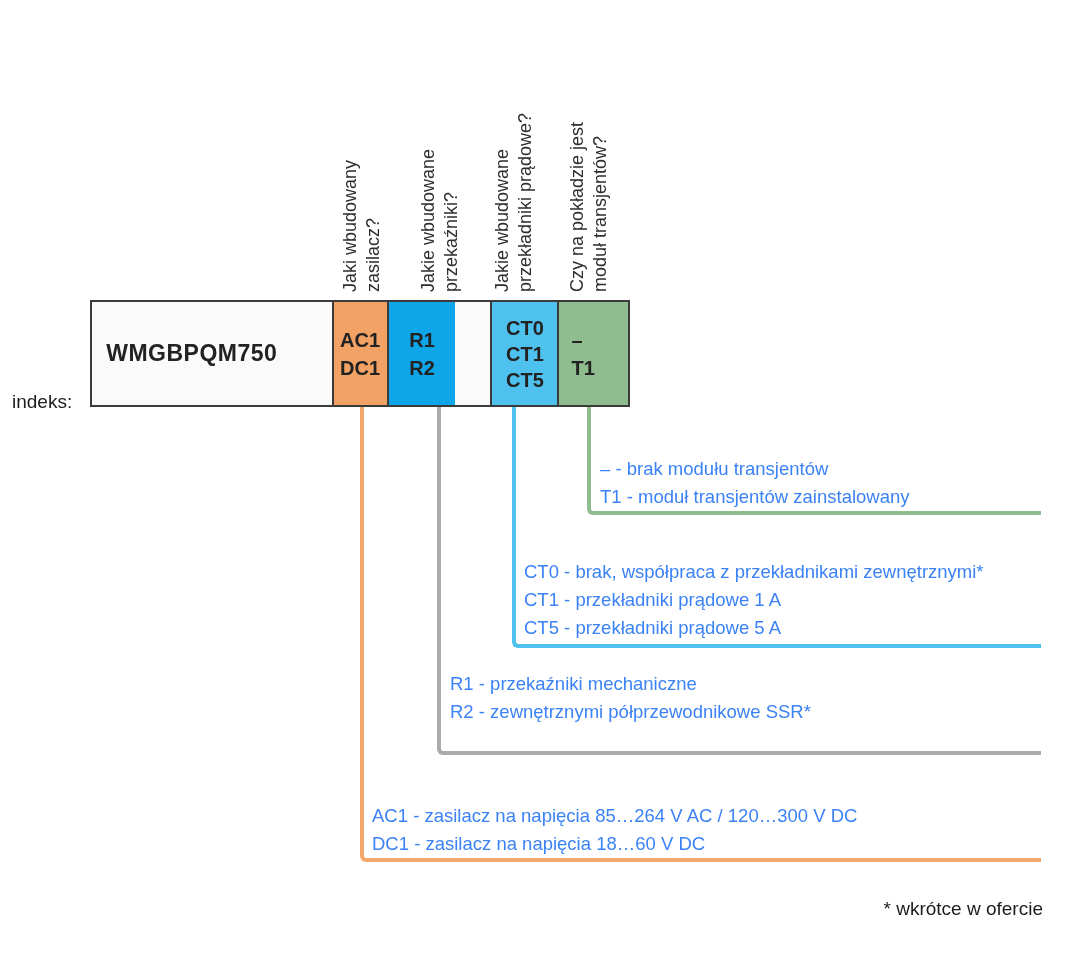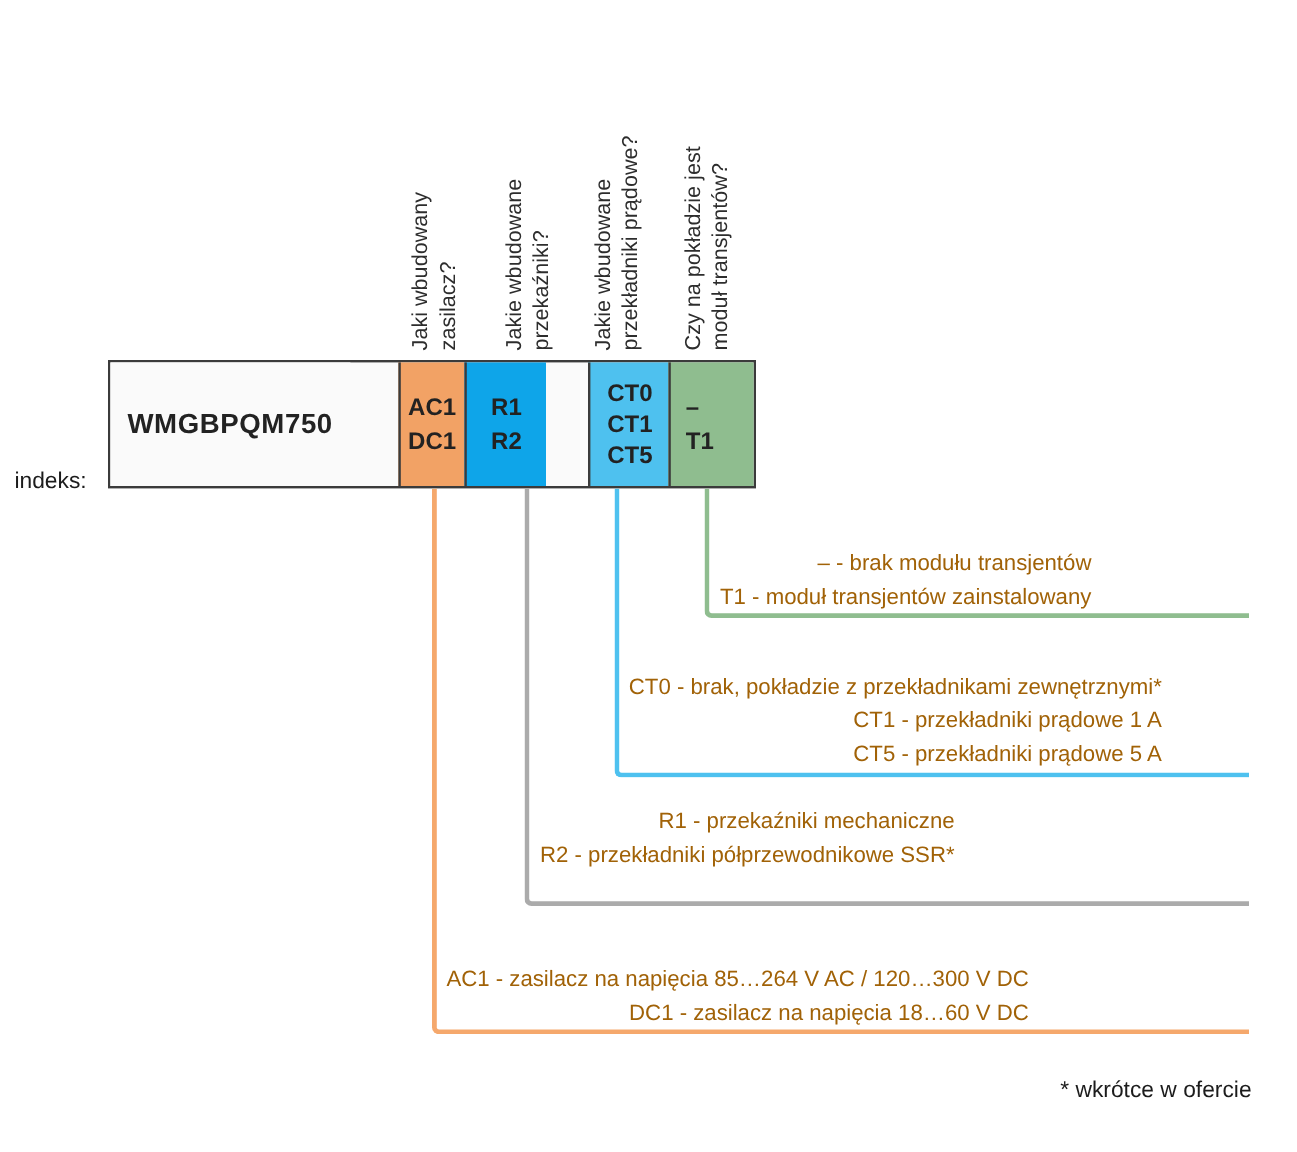--- a/index.html
+++ b/index.html
@@ -86,23 +86,22 @@
   .conn-green  { left: 587px; top: 407px; width: 454px; height: 108px; }
   .conn-blue   { left: 512px; top: 407px; width: 529px; height: 241px; }
   .conn-gray   { left: 437px; top: 407px; width: 604px; height: 348px; }
   .conn-orange { left: 360px; top: 407px; width: 681px; height: 455px; }
 
   
   .legend {
     position: absolute;
     font-size: 18.5px;
     line-height: 28px;
-    color: #a16207;
+    color: #3b82f6;
     white-space: nowrap;
-    text-align: right;
   }
   .legend-green  { left: 600px; top: 455px; }
   .legend-blue   { left: 524px; top: 558px; }
   .legend-gray   { left: 450px; top: 670px; }
   .legend-orange { left: 372px; top: 802px; }
 
   .footnote {
     position: absolute;
     right: 38px;
     top: 898px;
@@ -163,28 +162,28 @@
   <div class="connector conn-gray" style="border-color: rgb(171, 171, 171);"></div>
   <div class="connector conn-blue" style="border-color: rgb(78, 193, 239);"></div>
   <div class="connector conn-green" style="border-color: rgb(143, 189, 143);"></div>
 
   <div class="legend legend-green">
     <div>– - brak modułu transjentów</div>
     <div>T1 - moduł transjentów zainstalowany</div>
   </div>
 
   <div class="legend legend-blue">
-    <div>CT0 - brak, pokładzie z przekładnikami zewnętrznymi*</div>
+    <div>CT0 - brak, współpraca z przekładnikami zewnętrznymi*</div>
     <div>CT1 - przekładniki prądowe 1 A</div>
     <div>CT5 - przekładniki prądowe 5 A</div>
   </div>
 
   <div class="legend legend-gray">
     <div>R1 - przekaźniki mechaniczne</div>
-    <div>R2 - przekładniki półprzewodnikowe SSR*</div>
+    <div>R2 - zewnętrznymi półprzewodnikowe SSR*</div>
   </div>
 
   <div class="legend legend-orange">
     <div>AC1 - zasilacz na napięcia 85…264 V AC / 120…300 V DC</div>
     <div>DC1 - zasilacz na napięcia 18…60 V DC</div>
   </div>
 
   <div class="footnote">* wkrótce w ofercie</div>
 
 </div>

